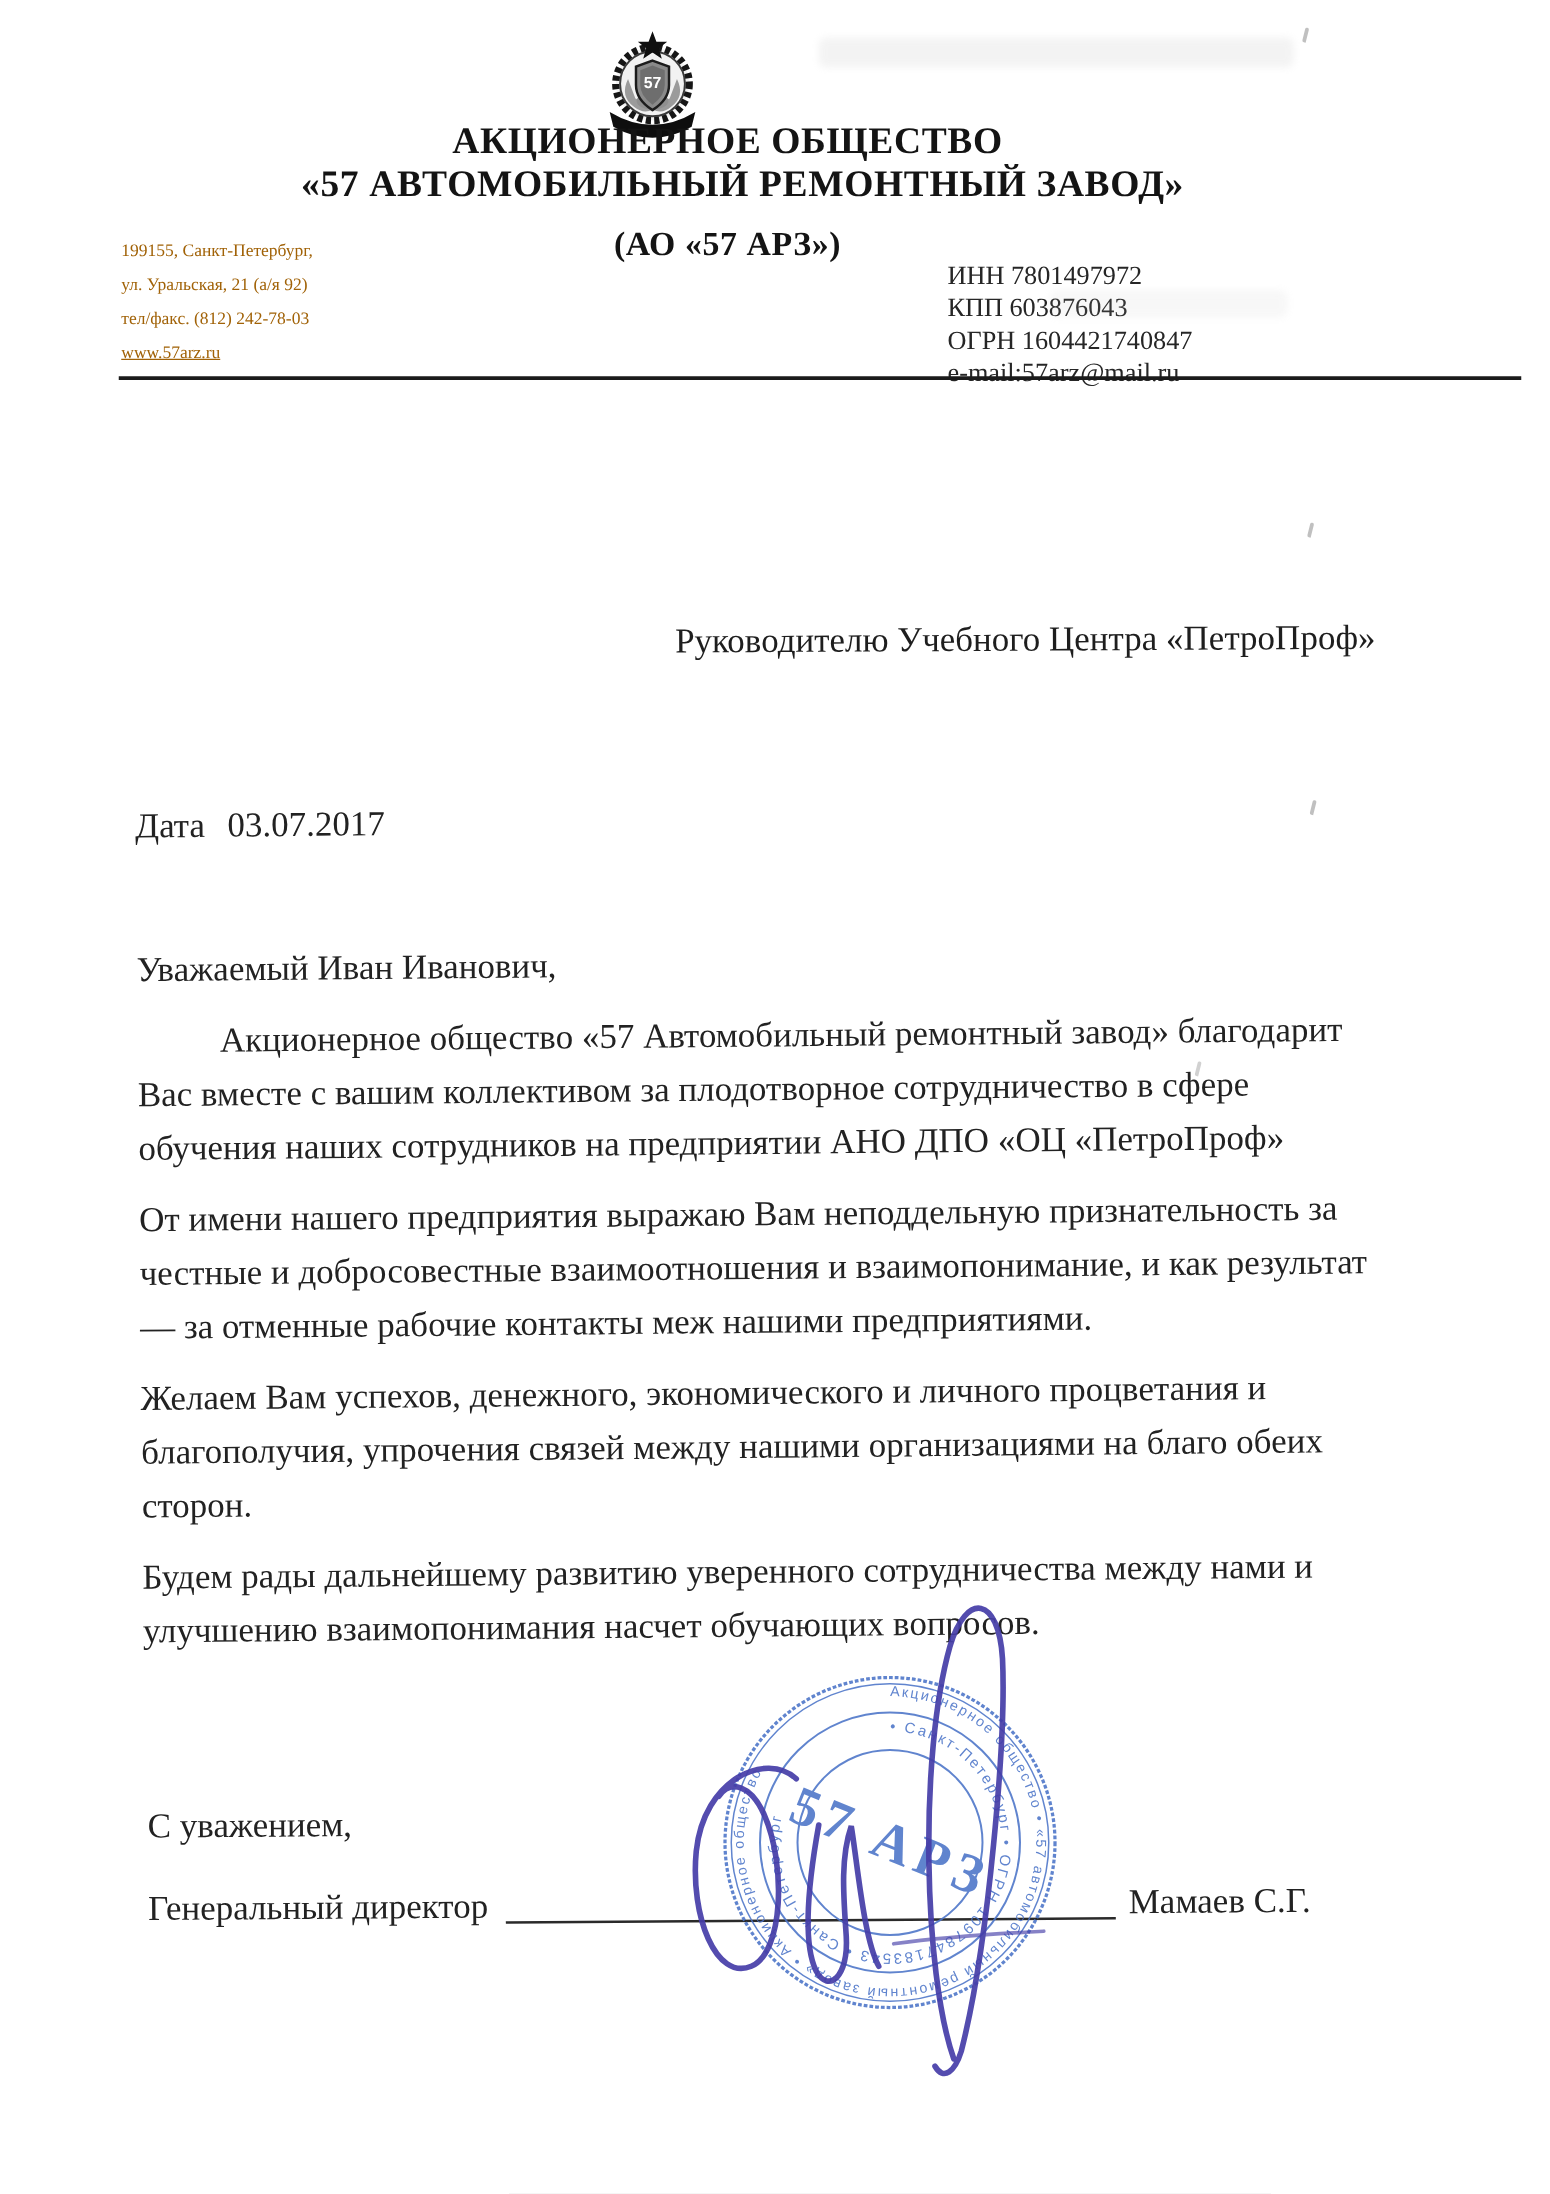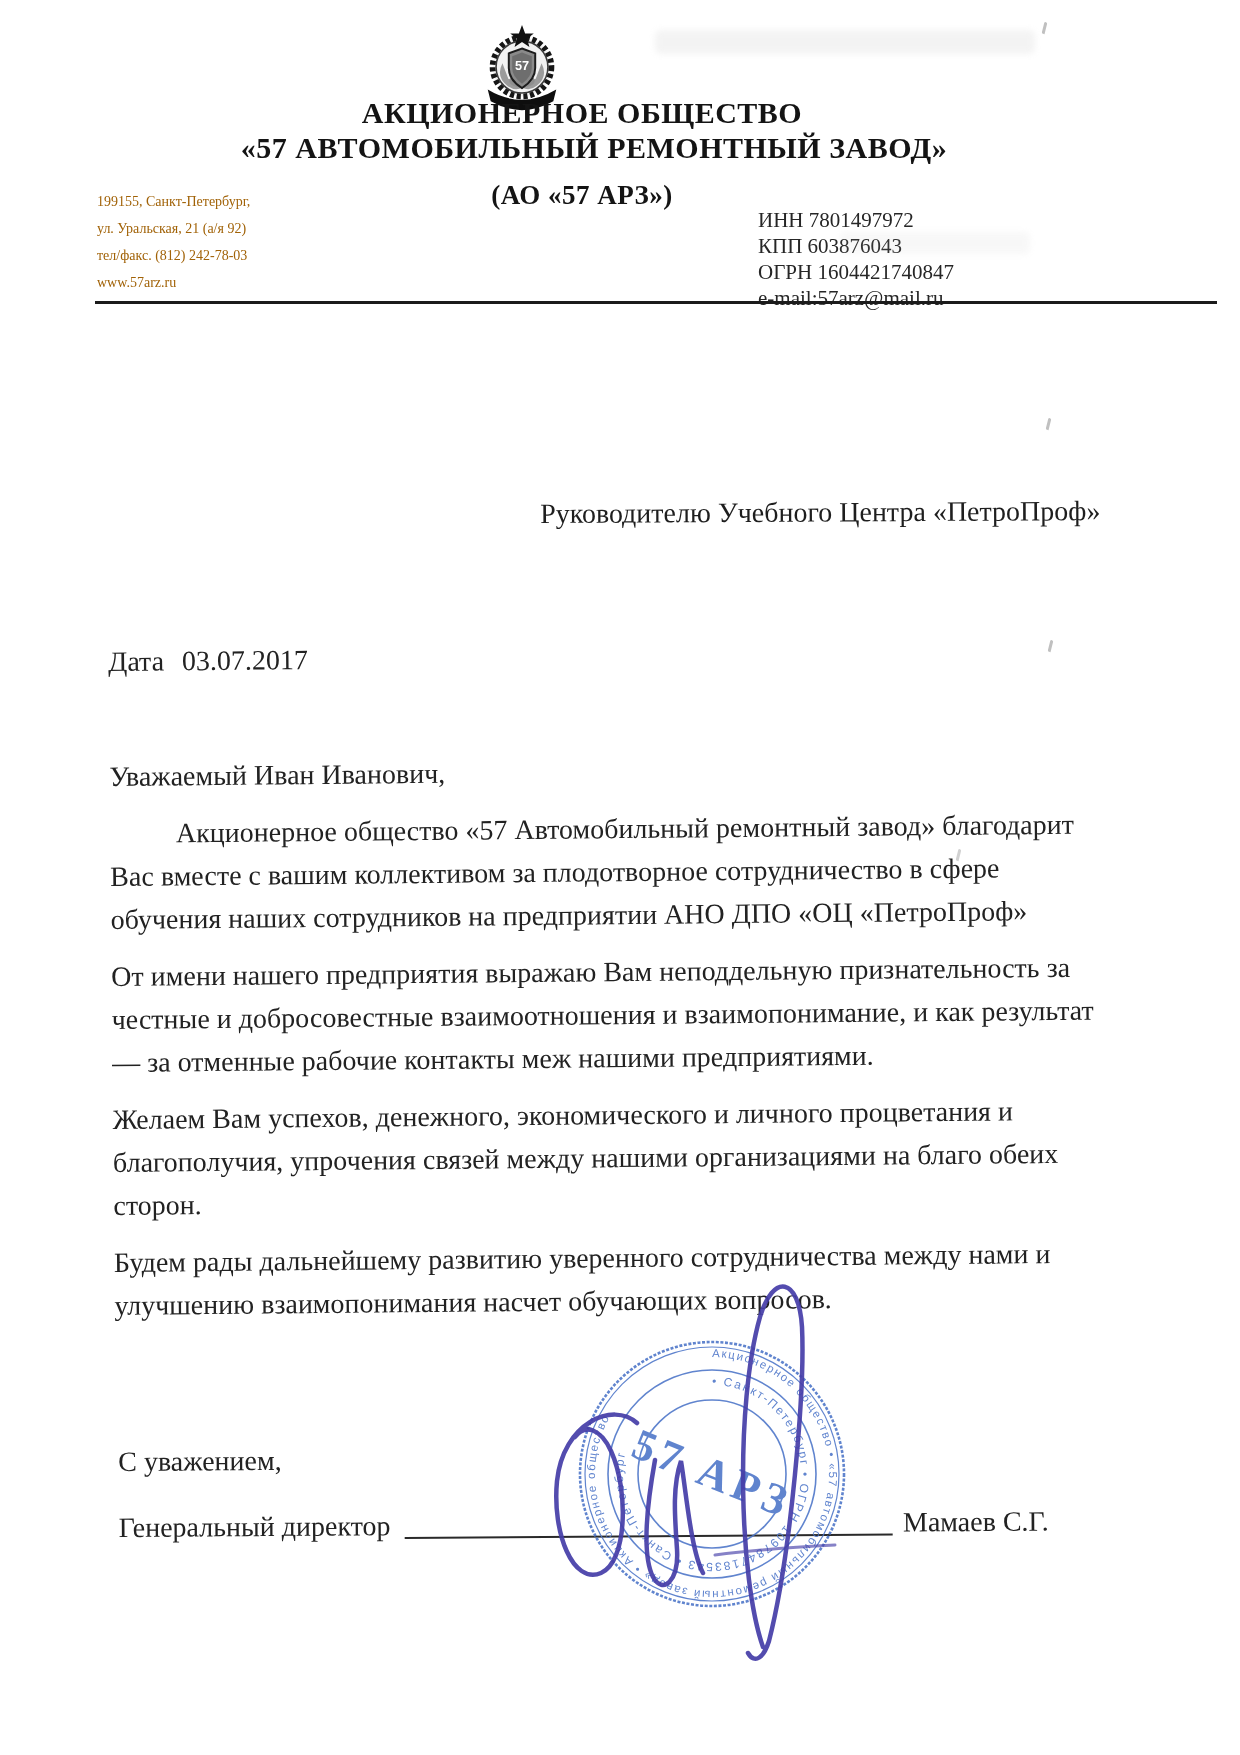--- a/index.html
+++ b/index.html
@@ -10,21 +10,21 @@
   }
   
   .logo-wrap{position:absolute; left:12px; top:24px; width:1020px; text-align:center;}
   .hdr{position:absolute; left:0; width:1164px; text-align:center; font-weight:bold; color:#141414; letter-spacing:.5px;}
   .hdr1{top:96px;  font-size:30px;}
   .hdr2{top:131px; font-size:30px;padding-left:12px;}
   .hdr3{top:168px; font-size:27px;margin-top:12px;}
   
   .contacts-left{position:absolute; left:97px;  top:188px; font-size:14px; line-height:27px; color:#a16207;}
   .contacts-right{position:absolute; left:758px; top:195px; font-size:21px; line-height:26px; color:#262626;margin-top:12px;}
-  .website{}
+  .website{text-decoration:underline;}
   .hr-rule{position:absolute; left:95px; top:301px; width:1122px; height:3px; background:#1b1b1b;}
   
   .addressee{
     position:absolute; left:540px; top:498px; width:500px; font-size:28px; color:#1e1e1e;
     transform:rotate(-0.3deg); transform-origin:left top; white-space:nowrap;
   }
   .letter-body{
     position:absolute; left:108px; top:640px; width:945px; font-size:28px; color:#222;
     transform:rotate(-0.55deg); transform-origin:left top;
   }

